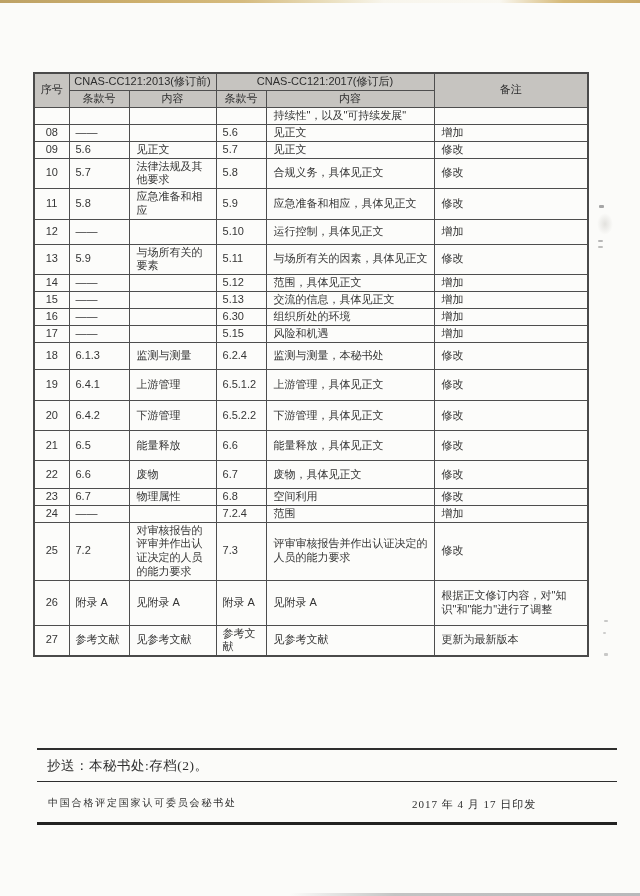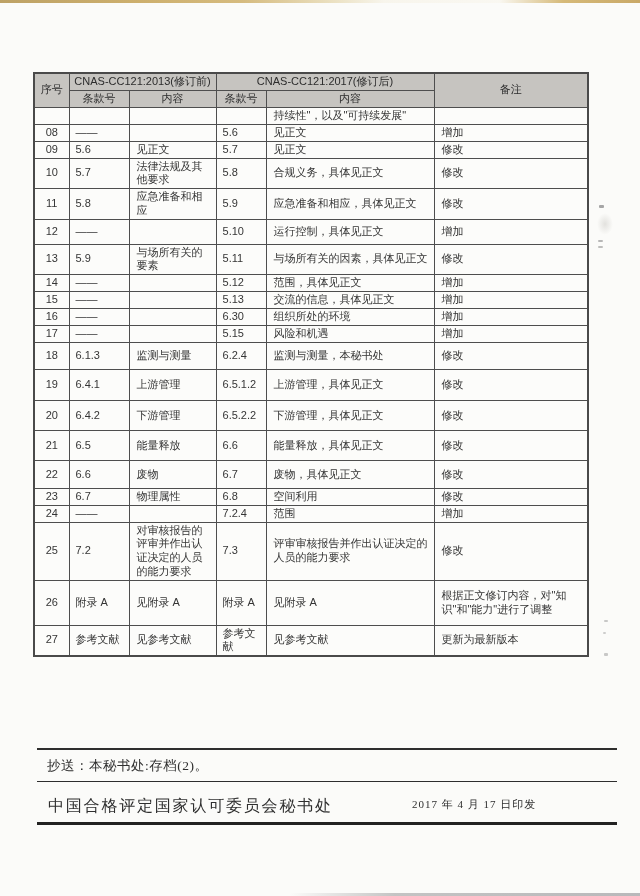--- a/index.html
+++ b/index.html
@@ -59,21 +59,21 @@
   .rev-table td.clause { padding-left: 6px; padding-right: 2px; }
   .rev-table td.remark { padding-left: 7px; }
 
   
   .rule { position: absolute; left: 37px; width: 580px; background: #2e2e2e; }
   .rule-1 { top: 748px; height: 1.6px; }
   .rule-2 { top: 781px; height: 1.2px; }
   .rule-3 { top: 822px; height: 2.6px; background: #222; }
   .footer-text { position: absolute; font-family: "Liberation Serif", serif; color: #2f2f2f; white-space: nowrap; }
   .cc-note { left: 47px; top: 757px; font-size: 13.5px; letter-spacing: .5px; }
-  .issuing-org { left: 48px; top: 796px; font-size: 16px; letter-spacing: 1.8px; }
+  .issuing-org { left: 48px; top: 796px; font-size: 10px; letter-spacing: 1.8px; }
   .issue-date { left: 412px; top: 797px; font-size: 11px; letter-spacing: 1px; }
 </style>
 </head>
 <body>
 
 <div class="top-strip"></div>
 <div class="smudge"></div>
 <div class="speck s1"></div>
 <div class="speck s2"></div>
 <div class="speck s3"></div>

